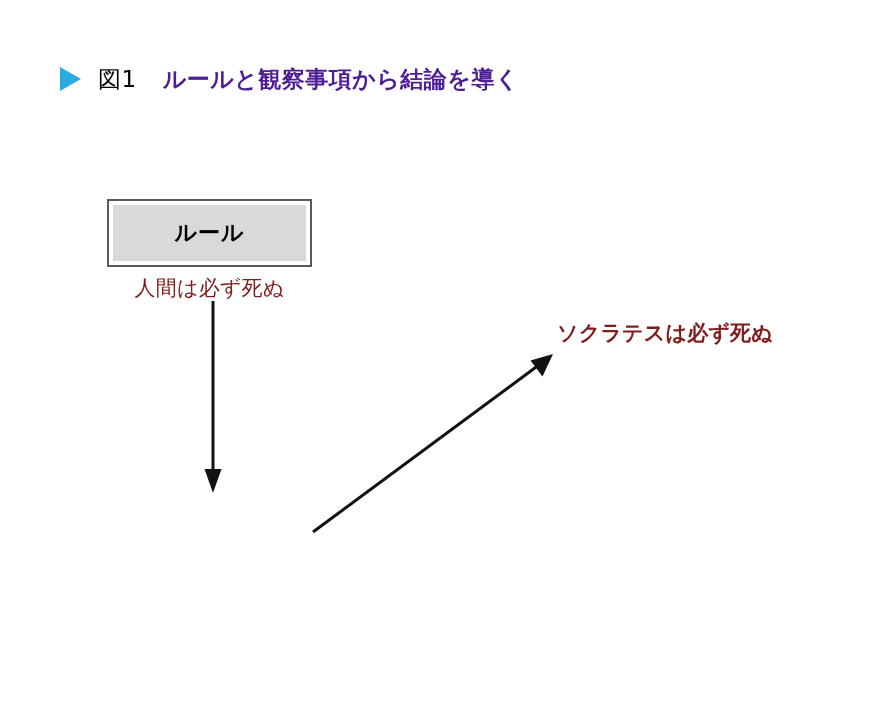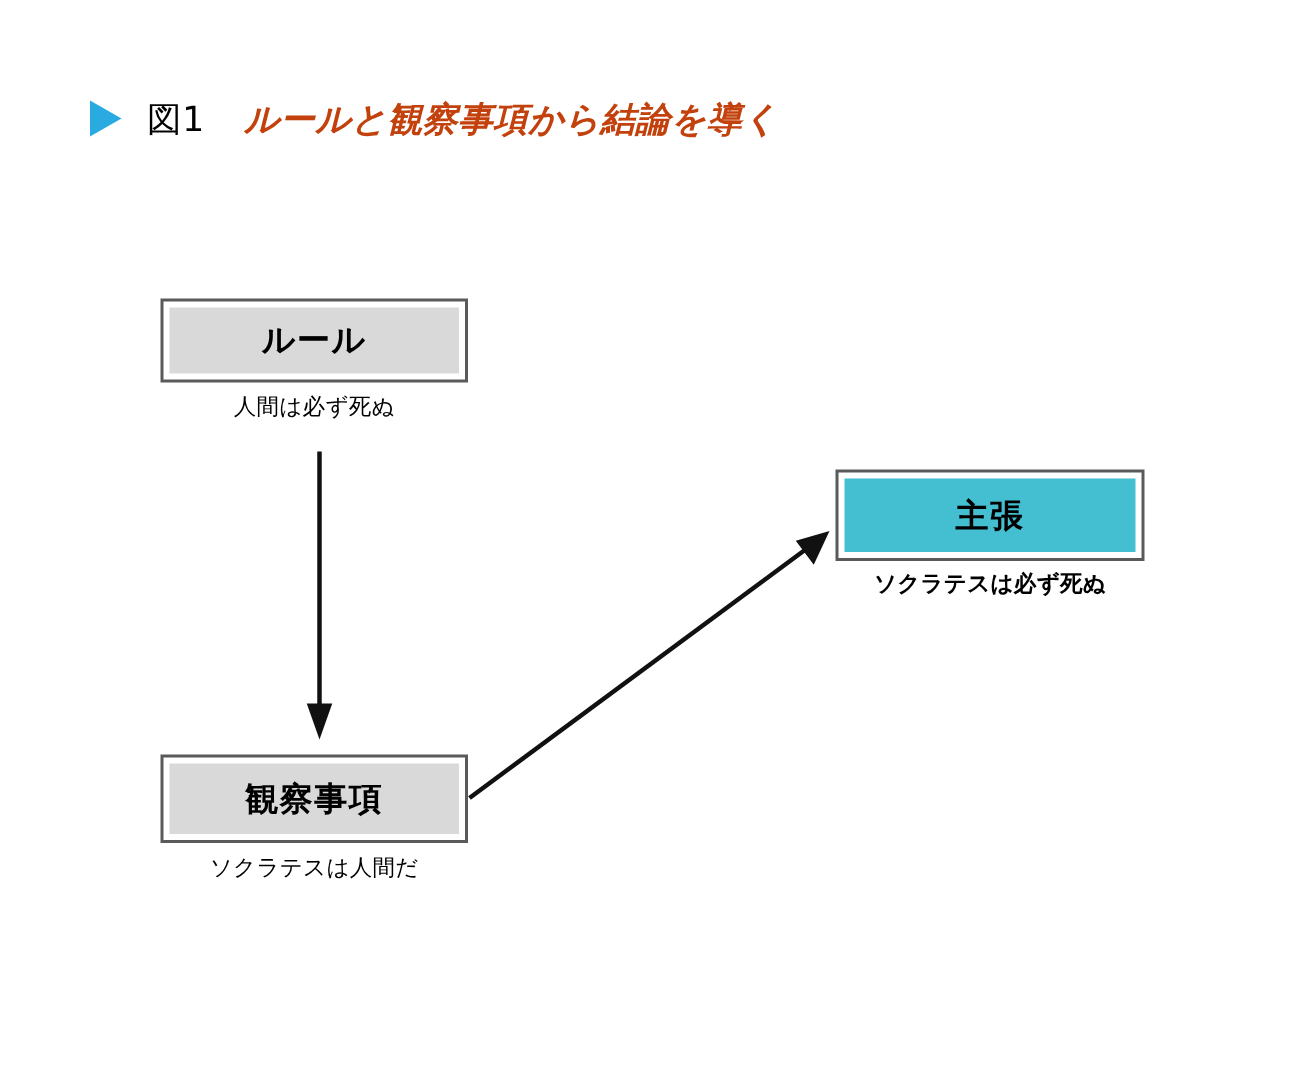--- a/index.html
+++ b/index.html
@@ -44,25 +44,24 @@
   #title-number {
     font-size: 23px;
     font-weight: normal;
     color: #000000;
     letter-spacing: 0.5px;
     white-space: nowrap;
   }
   #title-text {
     font-size: 23px;
     font-weight: bold;
-    color: #c2410c;
+    color: #4c1d95;
     margin-left: 26px;
     letter-spacing: 0.5px;
     white-space: nowrap;
-    font-style: italic;
   }
 
   
   .node {
     position: absolute;
   }
   .node-box {
     box-sizing: border-box;
     border: 2px solid #5a5a5a;
     background: #ffffff;
@@ -77,32 +76,32 @@
     justify-content: center;
   }
   .node-label {
     font-size: 22px;
     font-weight: bold;
     color: #000000;
     letter-spacing: 1px;
     white-space: nowrap;
   }
   .node-caption {
-    font-size: 15px;
+    font-size: 21px;
     font-weight: normal;
-    color: #000000;
+    color: #7f1d1d;
     white-space: nowrap;
     text-align: center;
     margin-top: 7px;
     letter-spacing: 0.2px;
   }
 
   
   #node-rule { left: 107px; top: 199px; width: 205px; }
-  #node-rule .node-box { height: 56px; }
+  #node-rule .node-box { height: 68px; }
   #node-rule .node-inner { background: #d9d9d9; }
 
   
   #node-observation { left: 107px; top: 503px; width: 205px; }
   #node-observation .node-box { height: 59px; }
   #node-observation .node-inner { background: #d9d9d9; }
 
   
   #node-claim { left: 557px; top: 313px; width: 206px; }
   #node-claim .node-box { height: 61px; }
@@ -146,31 +145,18 @@
 
   <div class="node" id="node-rule">
     <div class="node-box">
       <div class="node-inner">
         <span class="node-label">ルール</span>
       </div>
     </div>
     <div class="node-caption">人間は必ず死ぬ</div>
   </div>
 
-  <div class="node" id="node-observation">
-    <div class="node-box">
-      <div class="node-inner">
-        <span class="node-label">観察事項</span>
-      </div>
-    </div>
-    <div class="node-caption">ソクラテスは人間だ</div>
-  </div>
 
   <div class="node" id="node-claim">
-    <div class="node-box">
-      <div class="node-inner">
-        <span class="node-label">主張</span>
-      </div>
-    </div>
     <div class="node-caption">ソクラテスは必ず死ぬ</div>
   </div>
 
 </div>
 
 </body></html>

